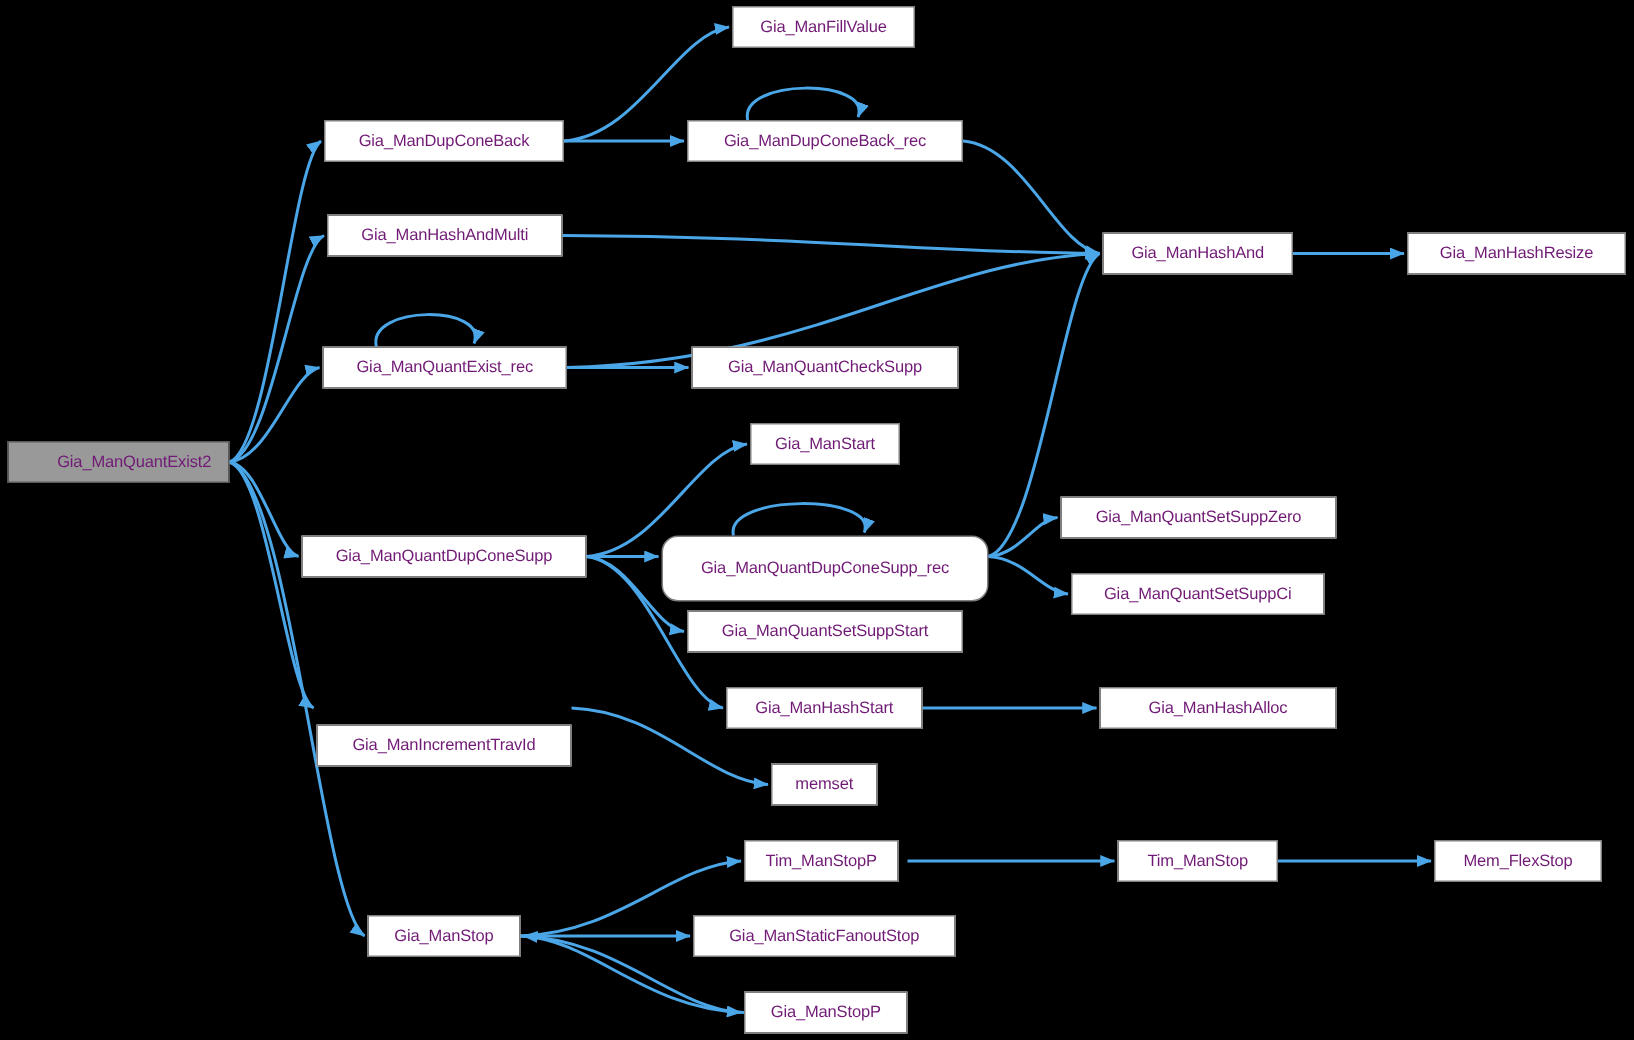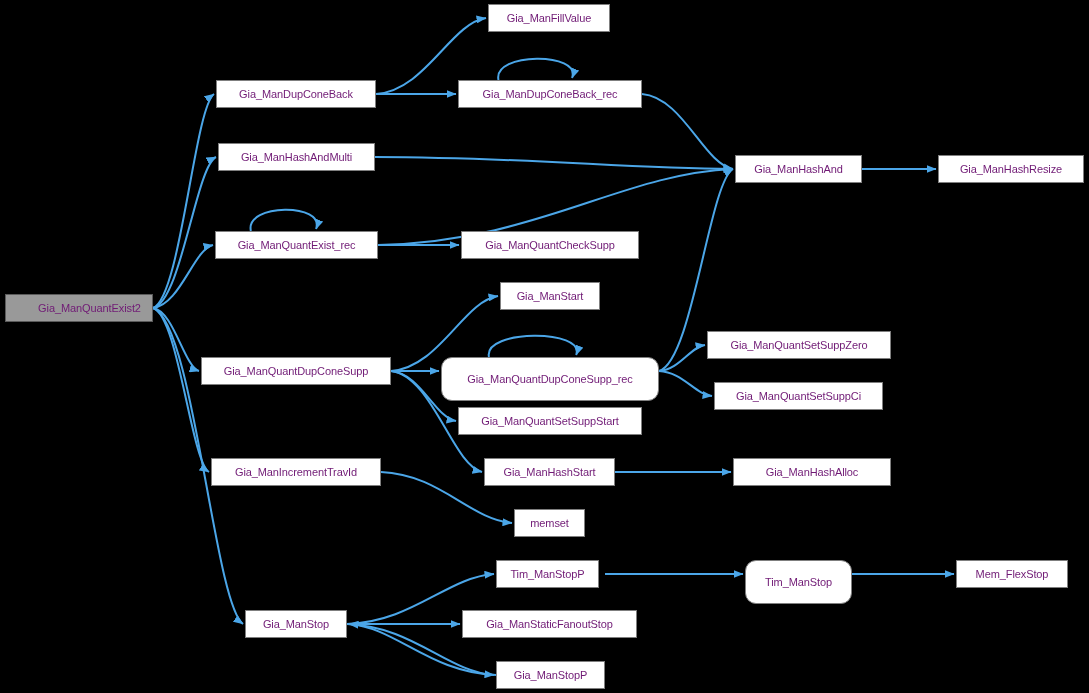--- a/index.html
+++ b/index.html
@@ -80,24 +80,24 @@
       <div class="node" style="left: 735px; top: 155px; width: 127px; height: 28px;">Gia_ManHashAnd</div>
       <div class="node" style="left: 938px; top: 155px; width: 146px; height: 28px;">Gia_ManHashResize</div>
       <div class="node" style="left: 215px; top: 231px; width: 163px; height: 28px;">Gia_ManQuantExist_rec</div>
       <div class="node" style="left: 461px; top: 231px; width: 178px; height: 28px;">Gia_ManQuantCheckSupp</div>
       <div class="node" style="left: 500px; top: 282px; width: 100px; height: 28px;">Gia_ManStart</div>
       <div class="node" style="left: 201px; top: 357px; width: 190px; height: 28px;">Gia_ManQuantDupConeSupp</div>
       <div class="node" style="left: 441px; top: 357px; width: 218px; height: 44px; border-radius: 11px;">Gia_ManQuantDupConeSupp_rec</div>
       <div class="node" style="left: 707px; top: 331px; width: 184px; height: 28px;">Gia_ManQuantSetSuppZero</div>
       <div class="node" style="left: 714px; top: 382px; width: 169px; height: 28px; text-align: right;">Gia_ManQuantSetSuppCi</div>
       <div class="node" style="left: 458px; top: 407px; width: 184px; height: 28px;">Gia_ManQuantSetSuppStart</div>
-      <div class="node" style="left: 211px; top: 458px; width: 170px; height: 28px;">Gia_ManIncrementTravId</div>
+      <div class="node" style="left: 211px; top: 483px; width: 170px; height: 28px;">Gia_ManIncrementTravId</div>
       <div class="node" style="left: 484px; top: 458px; width: 131px; height: 28px;">Gia_ManHashStart</div>
       <div class="node" style="left: 733px; top: 458px; width: 158px; height: 28px;">Gia_ManHashAlloc</div>
       <div class="node" style="left: 514px; top: 509px; width: 71px; height: 28px;">memset</div>
       <div class="node" style="left: 496px; top: 560px; width: 103px; height: 28px;">Tim_ManStopP</div>
-      <div class="node" style="left: 745px; top: 560px; width: 107px; height: 44px; border-radius: 11px;">Tim_ManStop</div>
+      <div class="node" style="left: 745px; top: 560px; width: 107px; height: 28px;">Tim_ManStop</div>
       <div class="node" style="left: 956px; top: 560px; width: 112px; height: 28px;">Mem_FlexStop</div>
       <div class="node" style="left: 245px; top: 610px; width: 102px; height: 28px;">Gia_ManStop</div>
       <div class="node" style="left: 462px; top: 610px; width: 175px; height: 28px;">Gia_ManStaticFanoutStop</div>
       <div class="node" style="left: 496px; top: 661px; width: 109px; height: 28px;">Gia_ManStopP</div>
     </div>
 </div>
 
 </body></html>

